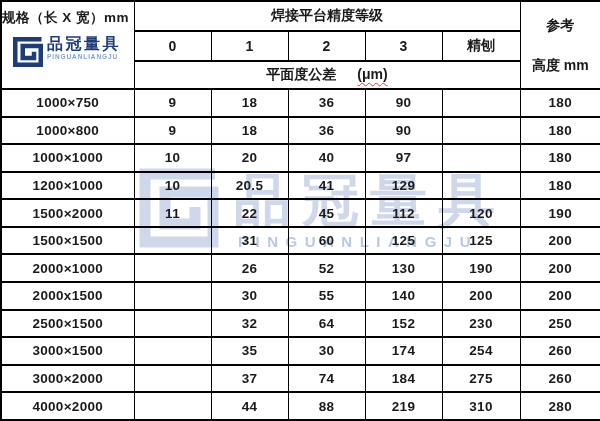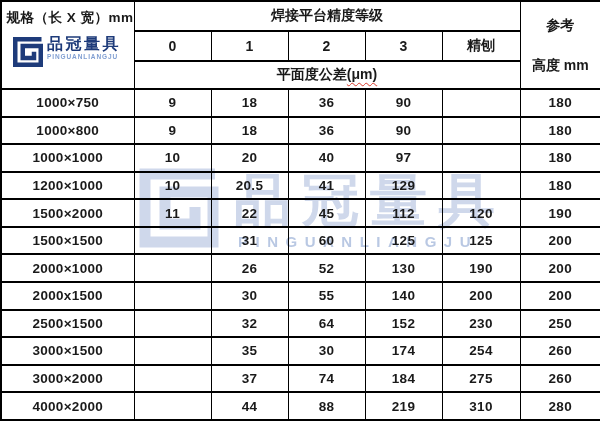--- a/index.html
+++ b/index.html
@@ -25,32 +25,32 @@
     padding:0;text-align:center;vertical-align:middle;background:transparent;
   }
   thead td{font-size:14px;font-weight:700;}
   thead tr.r1{height:30px;}
   thead tr.r2{height:30px;}
   thead tr.r3{height:28px;}
   tbody tr{height:24px;}
   tbody td{font-size:13.5px;font-weight:700;letter-spacing:.3px;}
   
   .spec-head{vertical-align:top;}
-  .spec-label{margin-top:7px;text-align:right;font-size:13.5px;font-weight:700;letter-spacing:.5px;}
+  .spec-label{margin-top:7px;text-align:left;font-size:13.5px;font-weight:700;letter-spacing:.5px;}
   .brand{display:flex;align-items:flex-start;margin:7px 0 0 11px;text-align:left;}
   .brand-text{margin-left:4px;}
   .brand-name{font-size:16px;line-height:19px;font-weight:700;letter-spacing:2.5px;color:#1e3b7a;}
   .brand-sub{font-size:6.5px;line-height:8px;font-weight:700;letter-spacing:.9px;color:#7f9ed2;}
   
   .ref-head div{line-height:20px;}
   .ref-head div:first-child{margin-bottom:20px;}
   
   .wavy{
     text-decoration-line:underline;text-decoration-style:wavy;
-    text-decoration-color:#d93a2b;text-decoration-thickness:1px;text-underline-offset:3px;
+    text-decoration-color:#d93a2b;text-decoration-thickness:1px;text-underline-offset:3px;padding-left:21px;
   }
 </style>
 </head>
 <body>
 
 <div class="page">
 
   <div class="watermark">
     <svg width="86" height="80" viewBox="0 0 40 40" aria-hidden="true">
       <path d="M 38 3 H 3 V 37 H 37 V 12 H 13 V 28 H 28 V 19.5" fill="none" stroke="#cfd8eb" stroke-width="5.5"></path>

